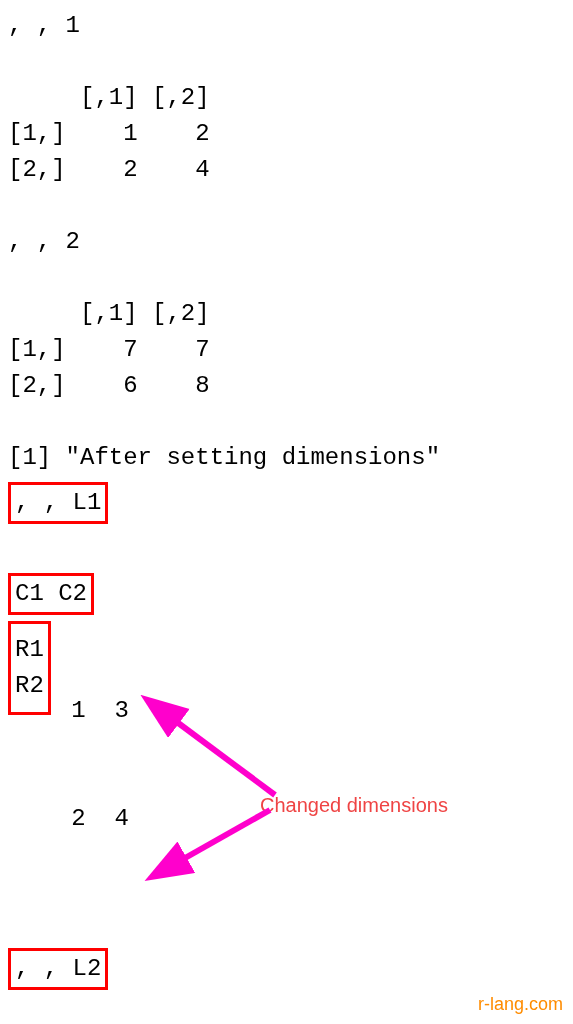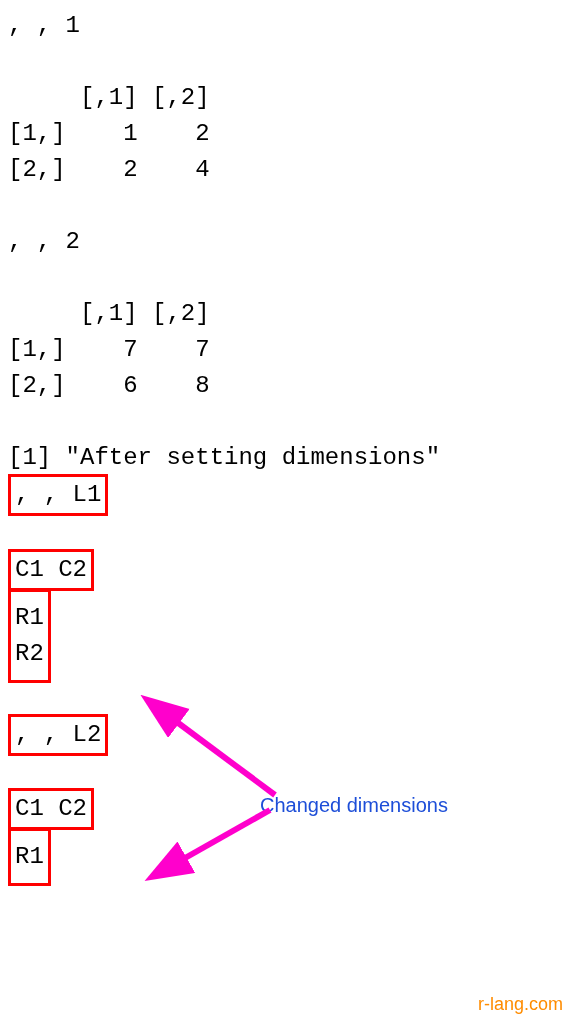--- a/index.html
+++ b/index.html
@@ -21,37 +21,37 @@
       font-family: inherit;
     }
     .block {
       margin: 0;
       white-space: pre;
     }
     .redbox {
       border: 3px solid red;
       display: inline-block;
       padding: 0 4px;
-      margin: 2px 0;
+      margin: 10px 0;
     }
     .row-after {
       display: flex;
       align-items: flex-start;
     }
     .rowlabels {
       border: 3px solid red;
       padding: 8px 4px;
       margin-right: 6px;
     }
     .matdata {
       white-space: pre;
     }
     .annotation {
       position: absolute;
-      color: #1d4ed8;
+      color: #ef4444;
       font-family: -apple-system, BlinkMacSystemFont, "Segoe UI", Arial, sans-serif;
       font-size: 20px;
       font-weight: 500;
     }
     .watermark {
       position: absolute;
       bottom: 6px;
       right: 10px;
       color: #ff8c00;
       font-family: -apple-system, BlinkMacSystemFont, "Segoe UI", Arial, sans-serif;
@@ -92,20 +92,24 @@
 
 <div>
   <span class="redbox"><span>   C1 C2</span></span>
 </div>
 
 <div class="row-after negmargin">
   <div class="rowlabels">
     <pre class="block">R1</pre>
     <pre class="block">R2</pre>
   </div>
+  <div class="matdata">
+    <pre class="block"> 1  3</pre>
+    <pre class="block"> 2  4</pre>
+  </div>
 </div>
 
 <pre class="block" style="line-height:1.2;"> </pre>
 
 <div>
   <span class="redbox"><span>, , L2</span></span>
 </div>
 <pre class="block" style="line-height:1.2;"> </pre>
 
 <div>

